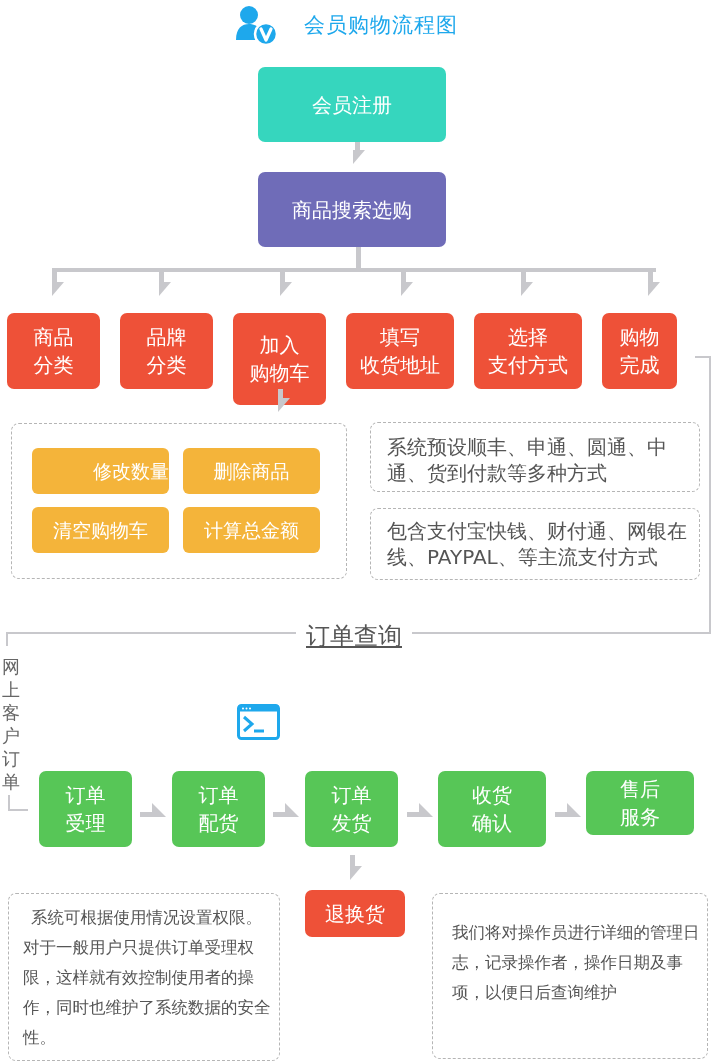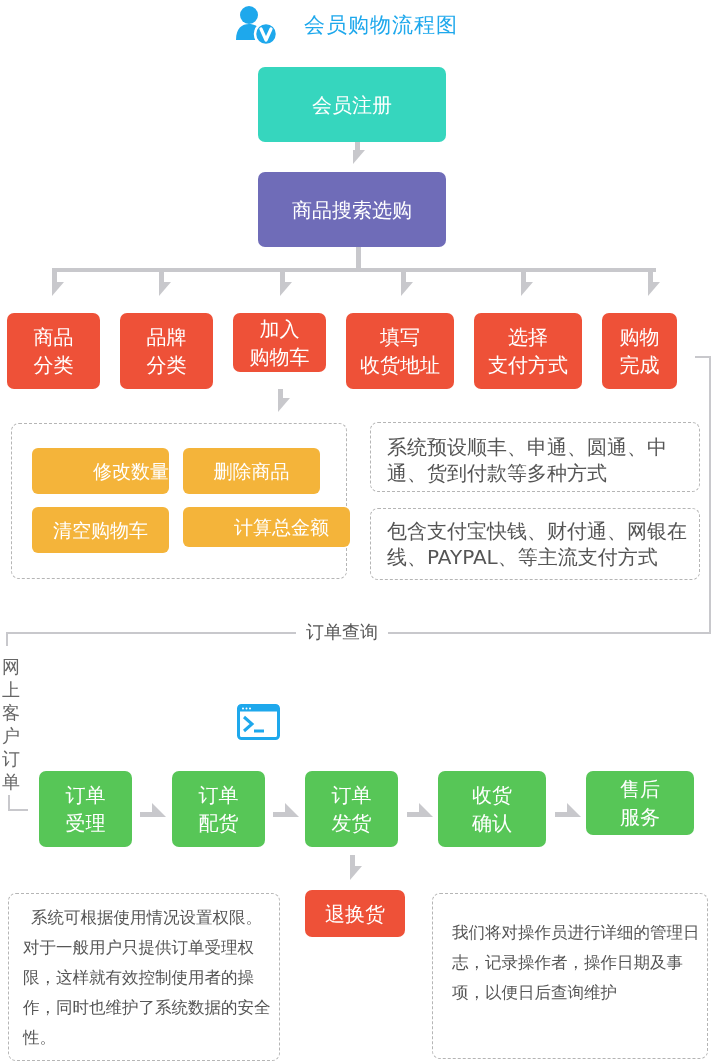--- a/index.html
+++ b/index.html
@@ -12,21 +12,21 @@
   .teal { background:#36d6be; font-size:20px; }
   .purple { background:#6f6cb8; font-size:20px; }
   .red { background:#ee5138; font-size:20px; }
   .yellow { background:#f4b43a; font-size:19px; border-radius:6px; }
   .green { background:#57c657; font-size:20px; }
   .line { position:absolute; background:#c8c8cc; }
   .dash { position:absolute; border:1px dashed #b5b5b5; border-radius:8px; }
   .note { position:absolute; color:#555; font-size:20px; line-height:26px; }
   svg { display:block; }
   .vtext { position:absolute; color:#666; font-size:18px; width:20px; line-height:23px; text-align:center; }
-  .label-q { position:absolute; color:#555; font-size:18px; background:#fff; padding:0 10px; }
+  .label-q { position:absolute; color:#555; font-size:24px; background:#fff; padding:0 10px;text-decoration:underline; }
 </style>
 </head>
 <body>
 
 <div class="abs" style="left:234px;top:4px;display:flex;align-items:center;gap:16px;">
   <span style="width:48px;height:42px;position:relative;">
     <svg width="48" height="42" viewBox="0 0 48 42">
       <circle cx="15" cy="11" r="9" fill="#1ea8ec"></circle>
       <path d="M2 36 C2 24 8 20 15 20 C22 20 28 24 28 36 Z" fill="#1ea8ec"></path>
       <circle cx="32" cy="30" r="11" fill="#1ea8ec" stroke="#fff" stroke-width="2.5"></circle>
@@ -84,21 +84,21 @@
       <div>商品</div>
       <div>分类</div>
     </div>
 </div>
 <div class="box red" style="left:120px;top:313px;width:93px;height:76px;">
   <div>
       <div>品牌</div>
       <div>分类</div>
     </div>
 </div>
-<div class="box red" style="left:233px;top:313px;width:93px;height:59px;">
+<div class="box red" style="left:233px;top:313px;width:93px;height:92px;">
   <div>
       <div>加入</div>
       <div>购物车</div>
     </div>
 </div>
 <div class="box red" style="left:346px;top:313px;width:108px;height:76px;">
   <div>
       <div>填写</div>
       <div>收货地址</div>
     </div>
@@ -124,21 +124,21 @@
 <div class="dash" style="left:11px;top:423px;width:334px;height:154px;"></div>
 <div class="box yellow" style="left:32px;top:448px;width:137px;height:46px;justify-content:flex-end;">
     <span>修改数量</span>
   </div>
 <div class="box yellow" style="left:183px;top:448px;width:137px;height:46px;">
     <span>删除商品</span>
   </div>
 <div class="box yellow" style="left:32px;top:507px;width:137px;height:46px;">
     <span>清空购物车</span>
   </div>
-<div class="box yellow" style="left:183px;top:507px;width:137px;height:40px;padding-left:30px;">
+<div class="box yellow" style="left:183px;top:507px;width:137px;height:46px;">
     <span>计算总金额</span>
   </div>
 
 <div class="dash" style="left:370px;top:422px;width:328px;height:68px;"></div>
 <div class="note" style="left:387px;top:434px;width:310px;">系统预设顺丰、申通、圆通、中通、货到付款等多种方式</div>
 <div class="dash" style="left:370px;top:508px;width:328px;height:70px;"></div>
 <div class="note" style="left:387px;top:518px;width:300px;">包含支付宝快钱、财付通、网银在线、PAYPAL、等主流支付方式</div>
 
 <div class="line" style="left:695px;top:356px;width:16px;height:2px;"></div>
 <div class="line" style="left:709px;top:356px;width:2px;height:278px;"></div>

